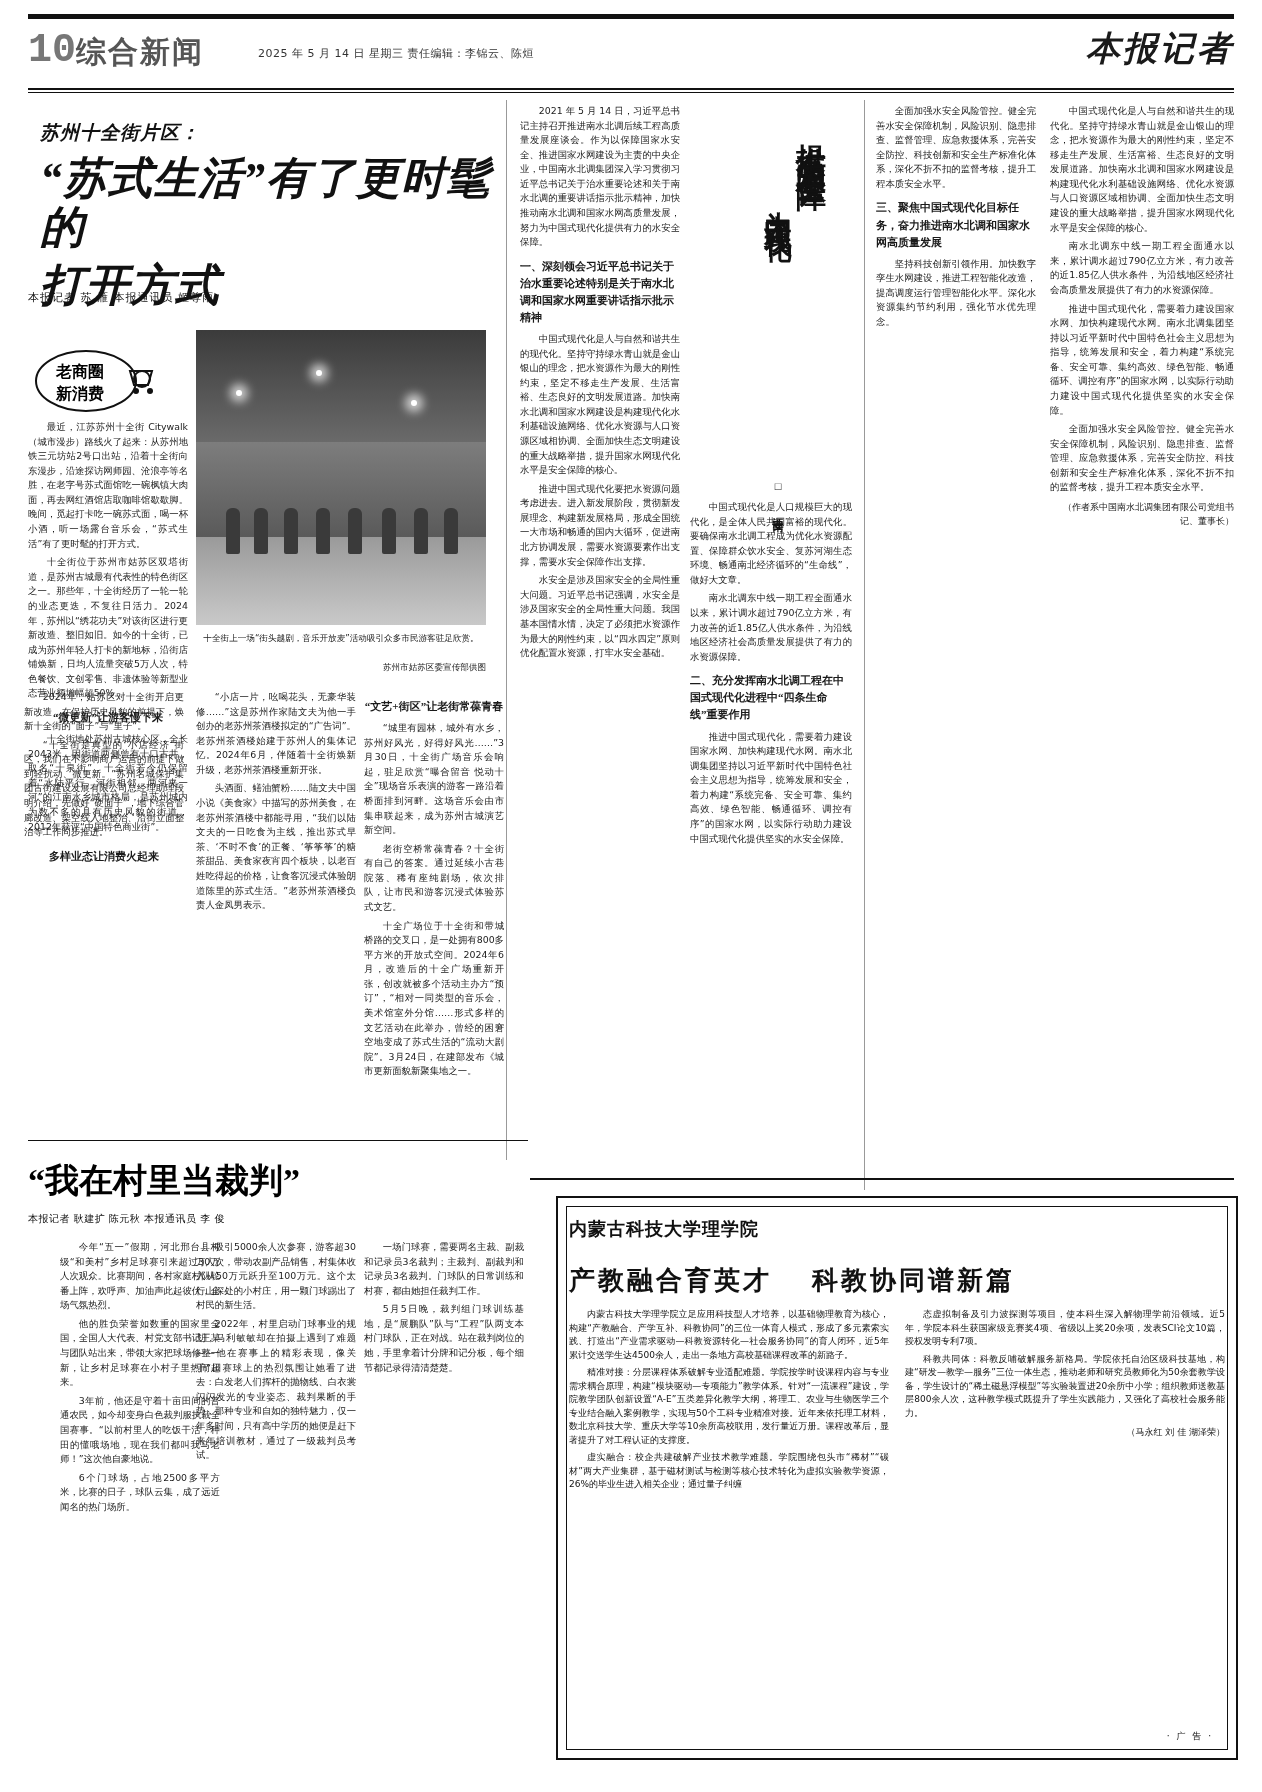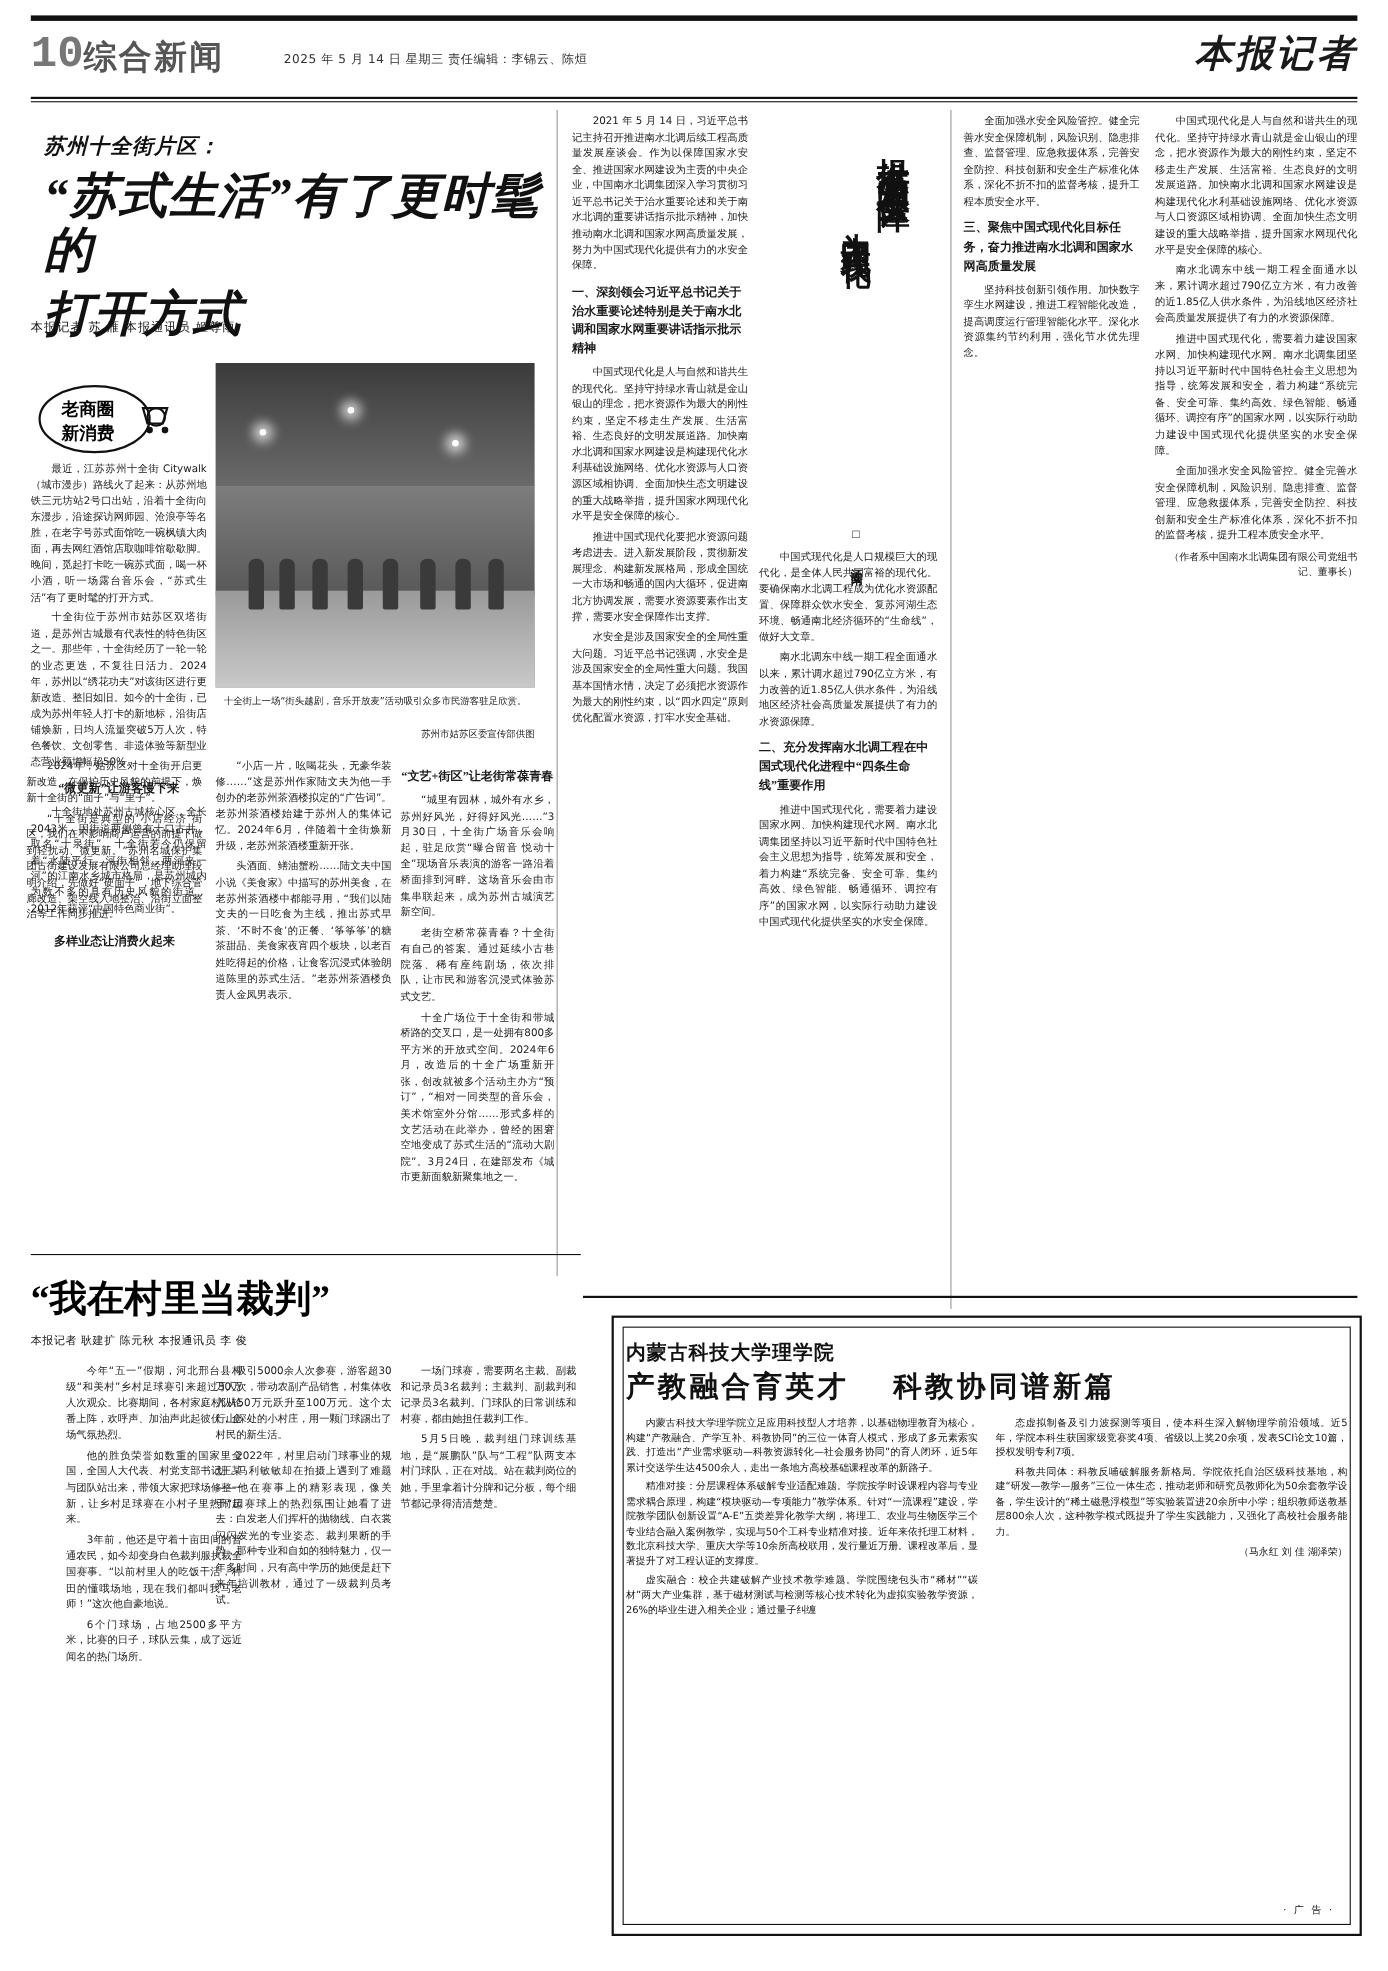--- a/index.html
+++ b/index.html
@@ -41,21 +41,21 @@
   p{margin:0 0 4px;text-indent:2em;}
 
   .mid-title{position:absolute;left:28px;top:1158px;width:480px;font-size:34px;font-weight:bold;font-family:"Liberation Serif",serif;}
   .mid-byline{position:absolute;left:28px;top:1212px;font-size:10px;letter-spacing:.5px;}
 
   .vhead{position:absolute;writing-mode:vertical-rl;text-orientation:upright;font-family:"Liberation Serif",serif;font-weight:bold;letter-spacing:4px;}
 
   .ad{position:absolute;left:556px;top:1196px;width:678px;height:560px;border:2px solid #111;}
   .ad-inner{position:absolute;left:8px;top:8px;right:8px;bottom:8px;border:1px solid #111;padding:10px 2px;box-sizing:border-box;}
   .ad-org{font-size:18px;font-weight:bold;font-family:"Liberation Serif",serif;letter-spacing:1px;}
-  .ad-title{font-size:26px;font-weight:bold;font-family:"Liberation Serif",serif;letter-spacing:3px;margin-top:2px;}
+  .ad-title{font-size:26px;font-weight:bold;font-family:"Liberation Serif",serif;letter-spacing:3px;margin-top:22px;}
   .ad-cols{display:flex;gap:16px;margin-top:10px;font-size:9px;line-height:1.5;text-align:justify;}
   .ad-cols>div{flex:1;}
   .ad-foot{position:absolute;right:14px;bottom:6px;font-size:9px;letter-spacing:2px;}
   .sig{text-align:right;font-size:9px;margin-top:6px;}
 </style>
 </head>
 <body>
 
 <div class="page">
 

